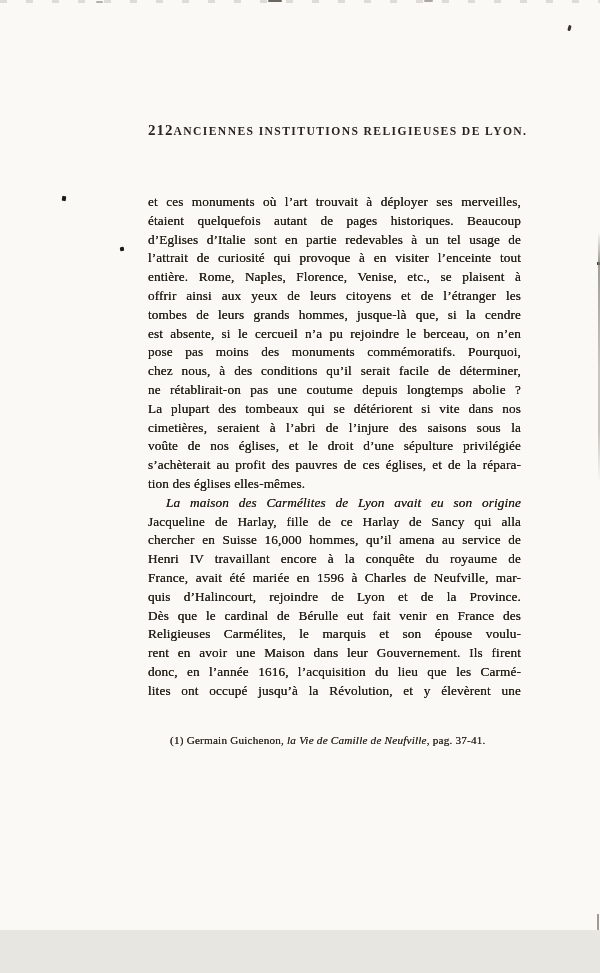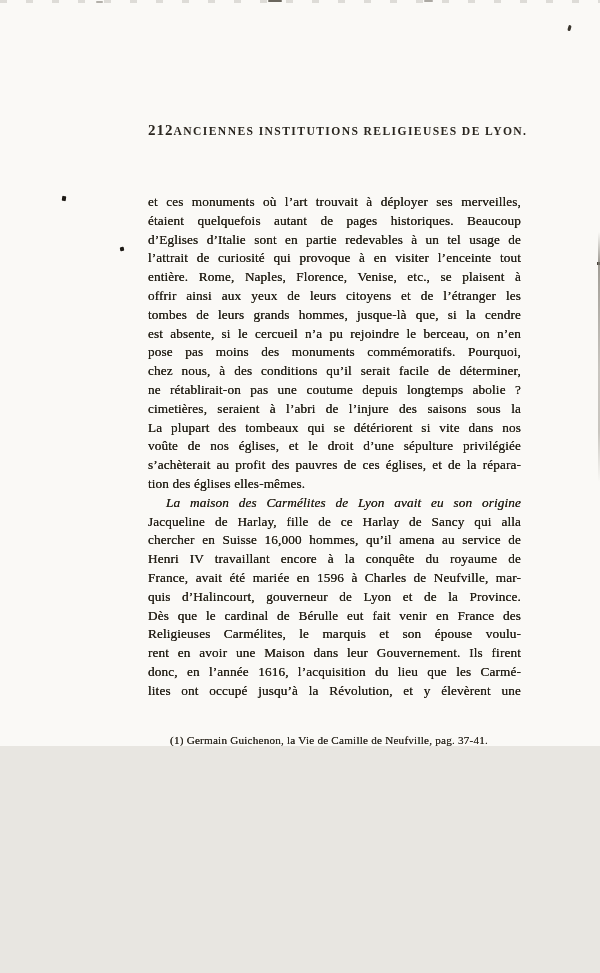--- a/index.html
+++ b/index.html
@@ -3,21 +3,21 @@
 <meta charset="utf-8">
 <style>
   html, body {
     margin: 0;
     padding: 0;
     background: #e8e6e1;
   }
   #scan-page {
     position: relative;
     width: 600px;
-    height: 746px;
+    height: 930px;
     background: #faf9f6;
     overflow: hidden;
     font-family: "Liberation Serif", serif;
     color: #262219;
   }
 
   
   .top-noise {
     position: absolute;
     top: 0; left: 0;
@@ -90,21 +90,21 @@
     top: 733px;
     left: 170px;
     width: 351px;
     font-size: 11.2px;
     line-height: 14px;
     letter-spacing: 0.2px;
     color: #322e26;
     text-shadow: 0 0 0.4px #322e26;
     white-space: nowrap;
   }
-  .footnote .it { }
+  .footnote .it { font-style: italic; }
 
   
   .speck {
     position: absolute;
     background: #1d1a15;
   }
   .speck-a { left: 62px; top: 196px; width: 4px; height: 5px; transform: rotate(8deg); border-radius: 1px; }
   .speck-b { left: 120px; top: 247px; width: 4px; height: 4px; transform: rotate(-10deg); border-radius: 1px; }
   .speck-c { left: 568px; top: 25px; width: 2.5px; height: 6px; transform: rotate(16deg); border-radius: 2px; background: #39352d; }
   .speck-d { left: 597px; top: 262px; width: 4px; height: 3px; background: #4a463e; }
@@ -163,31 +163,31 @@
       <div class="line">étaient quelquefois autant de pages historiques. Beaucoup</div>
       <div class="line">d’Eglises d’Italie sont en partie redevables à un tel usage de</div>
       <div class="line">l’attrait de curiosité qui provoque à en visiter l’enceinte tout</div>
       <div class="line">entière. Rome, Naples, Florence, Venise, etc., se plaisent à</div>
       <div class="line">offrir ainsi aux yeux de leurs citoyens et de l’étranger les</div>
       <div class="line">tombes de leurs grands hommes, jusque-là que, si la cendre</div>
       <div class="line">est absente, si le cercueil n’a pu rejoindre le berceau, on n’en</div>
       <div class="line">pose pas moins des monuments commémoratifs. Pourquoi,</div>
       <div class="line">chez nous, à des conditions qu’il serait facile de déterminer,</div>
       <div class="line">ne rétablirait-on pas une coutume depuis longtemps abolie ?</div>
+      <div class="line">La plupart des tombeaux qui se détériorent si vite dans nos</div>
       <div class="line">cimetières, seraient à l’abri de l’injure des saisons sous la</div>
-      <div class="line">La plupart des tombeaux qui se détériorent si vite dans nos</div>
       <div class="line">voûte de nos églises, et le droit d’une sépulture privilégiée</div>
       <div class="line">s’achèterait au profit des pauvres de ces églises, et de la répara-</div>
       <div class="line last">tion des églises elles-mêmes.</div>
       <div class="line indent">La maison des Carmélites de Lyon avait eu son origine</div>
       <div class="line">Jacqueline de Harlay, fille de ce Harlay de Sancy qui alla</div>
       <div class="line">chercher en Suisse 16,000 hommes, qu’il amena au service de</div>
       <div class="line">Henri IV travaillant encore à la conquête du royaume de</div>
       <div class="line">France, avait été mariée en 1596 à Charles de Neufville, mar-</div>
-      <div class="line">quis d’Halincourt, gouverneur de Lyon et de la Province.</div>
+      <div class="line">quis d’Halincourt, rejoindre de Lyon et de la Province.</div>
       <div class="line">Dès que le cardinal de Bérulle eut fait venir en France des</div>
       <div class="line">Religieuses Carmélites, le marquis et son épouse voulu-</div>
       <div class="line">rent en avoir une Maison dans leur Gouvernement. Ils firent</div>
       <div class="line">donc, en l’année 1616, l’acquisition du lieu que les Carmé-</div>
       <div class="line">lites ont occupé jusqu’à la Révolution, et y élevèrent une</div>
     </div>
 
   <div class="footnote">
     <span>(1) Germain Guichenon, </span><span class="it">la Vie de Camille de Neufville</span><span>, pag. 37-41.</span>
   </div>

